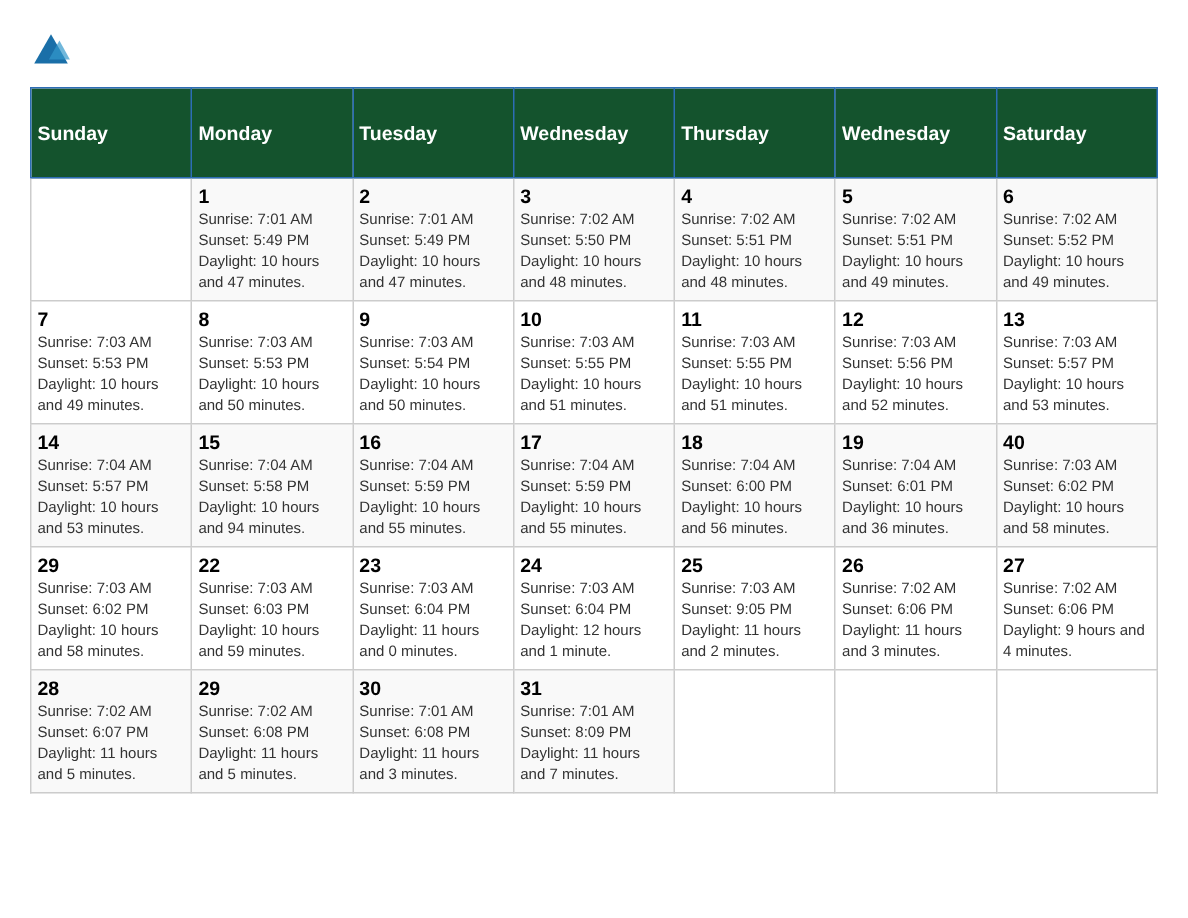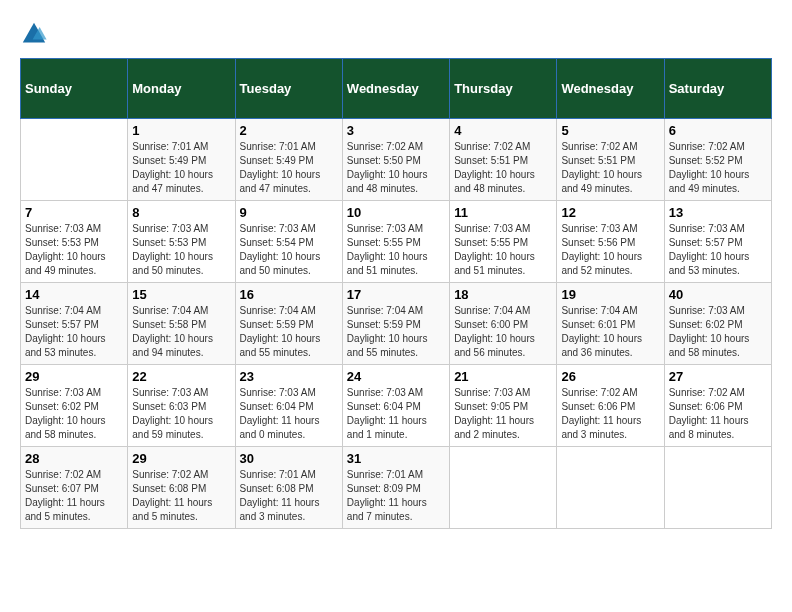--- a/index.html
+++ b/index.html
@@ -310,45 +310,45 @@
           <span>Sunrise: 7:03 AM</span><br>
           <span>Sunset: 6:04 PM</span><br>
           <span>Daylight: 11 hours and 0 minutes.</span>
         </div>
       </td>
         <td>
         <span class="day-number">24</span>
         <div class="day-info">
           <span>Sunrise: 7:03 AM</span><br>
           <span>Sunset: 6:04 PM</span><br>
-          <span>Daylight: 11 hours and 1 minute.</span>
-        </div>
-      </td>
-        <td>
-        <span class="day-number">21</span>
+          <span>Daylight: 12 hours and 1 minute.</span>
+        </div>
+      </td>
+        <td>
+        <span class="day-number">25</span>
         <div class="day-info">
           <span>Sunrise: 7:03 AM</span><br>
           <span>Sunset: 9:05 PM</span><br>
           <span>Daylight: 11 hours and 2 minutes.</span>
         </div>
       </td>
         <td>
         <span class="day-number">26</span>
         <div class="day-info">
           <span>Sunrise: 7:02 AM</span><br>
           <span>Sunset: 6:06 PM</span><br>
           <span>Daylight: 11 hours and 3 minutes.</span>
         </div>
       </td>
         <td>
         <span class="day-number">27</span>
         <div class="day-info">
           <span>Sunrise: 7:02 AM</span><br>
           <span>Sunset: 6:06 PM</span><br>
-          <span>Daylight: 11 hours and 8 minutes.</span>
+          <span>Daylight: 9 hours and 4 minutes.</span>
         </div>
       </td>
       </tr>
       <tr>
         <td>
         <span class="day-number">28</span>
         <div class="day-info">
           <span>Sunrise: 7:02 AM</span><br>
           <span>Sunset: 6:07 PM</span><br>
           <span>Daylight: 11 hours and 5 minutes.</span>

